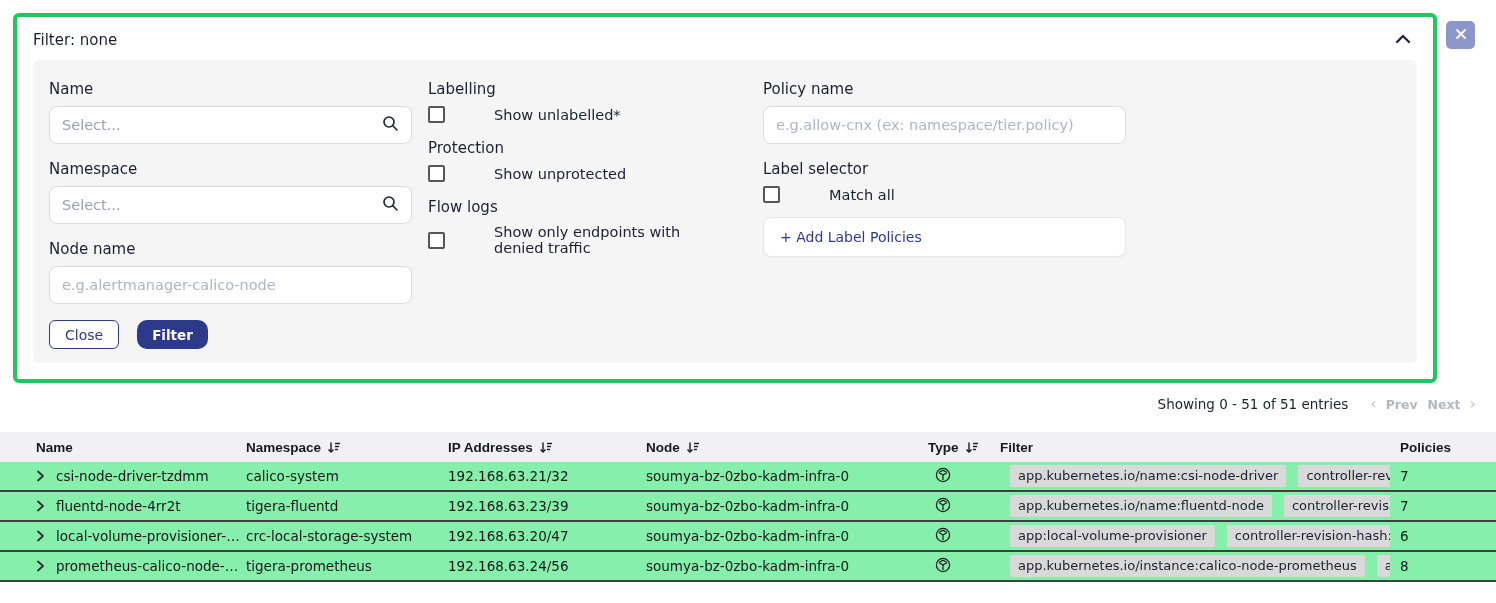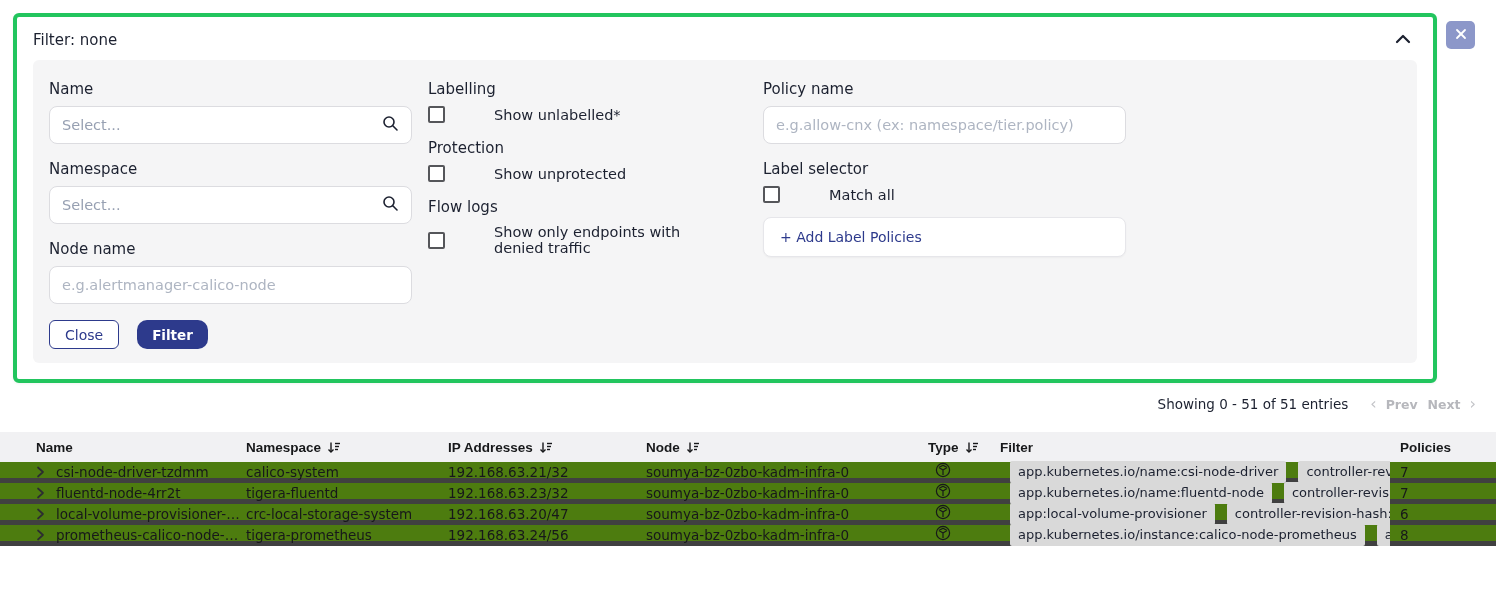--- a/index.html
+++ b/index.html
@@ -95,21 +95,21 @@
   .thead {
     background: #f1f1f3; height: 30px;
     font-family: "Liberation Sans", sans-serif; font-weight: 700;
     font-size: 13.5px; color: #17181a;
   }
   .th { display: flex; align-items: center; }
   .th:first-child { padding-left: 36px; }
   .th.policies { padding-left: 10px; }
   .sort-icon { margin-left: 6px; display: inline-flex; }
 
-  .trow { height: 21px; border-bottom: 5px solid #404040; font-size: 13.5px; color: #17181a; background: #4d7c0f; }
+  .trow { height: 30px; border-bottom: 2px solid #404040; font-size: 13.5px; color: #17181a; background: #86efac; }
   .cell-name { display: flex; align-items: center; padding-left: 36px; overflow: hidden; white-space: nowrap; }
   .expand-chevron { display: inline-flex; margin-right: 11px; cursor: pointer; flex: 0 0 auto; }
   .cell-type { display: flex; align-items: center; padding-left: 7px; }
   .cell-labels { display: flex; align-items: center; gap: 12px; padding-left: 10px; overflow: hidden; }
   .chip {
     background: #d9d9d9; border-radius: 2px; padding: 3px 8px 4px 8px;
     font-size: 13px; color: #1c2130; white-space: nowrap;
   }
   .cell-policies { padding-left: 10px; }
 </style>
@@ -309,21 +309,21 @@
   <div class="trow">
     <div class="cell-name">
       <span class="expand-chevron">
         <svg width="9" height="12" viewBox="0 0 9 12">
             <polyline points="2,1.5 7,6 2,10.5" fill="none" stroke="#2c2d31" stroke-width="1.7" stroke-linecap="round" stroke-linejoin="round"></polyline>
           </svg>
       </span>
       <span>fluentd-node-4rr2t</span>
     </div>
     <div>tigera-fluentd</div>
-    <div>192.168.63.23/32</div>
+    <div>192.168.63.23/39</div>
     <div>soumya-bz-0zbo-kadm-infra-0</div>
     <div class="cell-type">
       <span>
         <svg width="16" height="16" viewBox="0 0 16 16">
             <circle cx="8" cy="8" r="6.6" fill="none" stroke="#17181a" stroke-width="1.2"></circle>
             <path d="M8 8 L8 13 M8 8 L3.9 5.6 M8 8 L12.1 5.6 M3.9 5.6 L8 3.2 L12.1 5.6" fill="none" stroke="#17181a" stroke-width="1.2" stroke-linejoin="round"></path>
           </svg>
       </span>
     </div>
     <div class="cell-labels">

